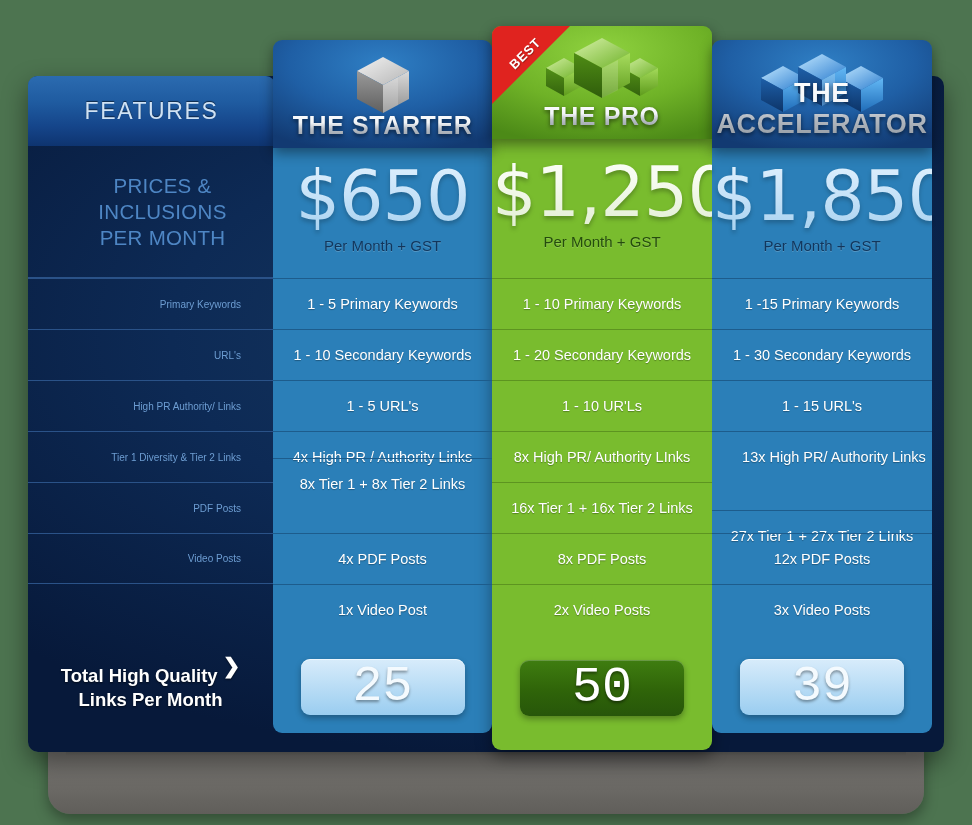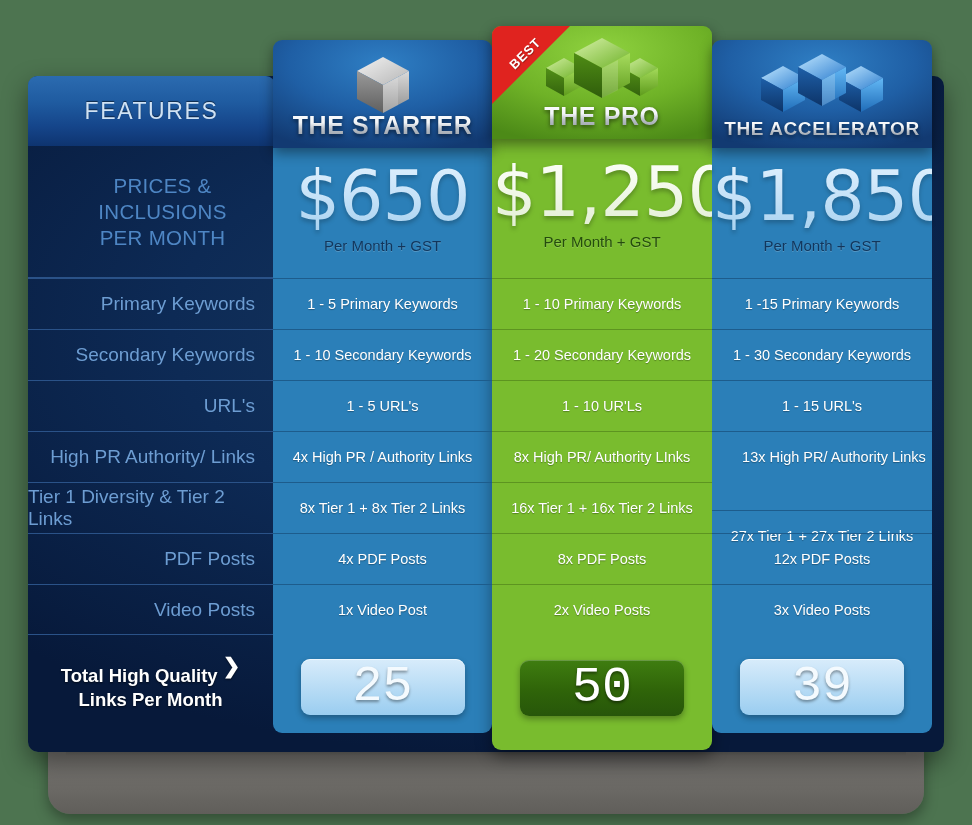--- a/index.html
+++ b/index.html
@@ -109,21 +109,21 @@
     font-size: 25px;
     font-weight: bold;
     letter-spacing: 0.6px;
     background: linear-gradient(180deg, #ffffff 0%, #f2f5f8 40%, #b8bec6 62%, #8f979f 100%);
     -webkit-background-clip: text;
     background-clip: text;
     color: transparent;
     -webkit-text-fill-color: transparent;
     filter: drop-shadow(0 2px 2px rgba(0,0,0,0.55));
   }
-  .col-head.accel .title { font-size: 19px; }
+  .col-head.accel .title { font-size: 27px; }
 
   
   .cubes {
     position: absolute;
     left: 0; right: 0; top: 8px;
     height: 68px;
     display: flex;
     align-items: flex-end;
     justify-content: center;
   }
@@ -212,24 +212,24 @@
     position: absolute;
     left: 28px;
     top: 278px;
     width: 245px;
   }
   .feat-row {
     height: 51px;
     display: flex;
     align-items: center;
     justify-content: flex-end;
-    padding-right: 18px;
+    padding-right: 32px;
     border-top: 1px solid #2a5288;
     color: #6d9dd2;
-    font-size: 19px;
+    font-size: 10px;
   }
   .feat-row:last-child { border-bottom: 1px solid #2a5288; }
   #prices-label {
     position: absolute;
     left: 28px; top: 147px;
     width: 245px; height: 131px;
     display: flex; align-items: center; justify-content: center;
     text-align: center;
     color: #4e86c4;
     font-size: 20.5px;
@@ -443,42 +443,41 @@
   <span class="price-amount white-txt">$1,250</span>
   <span class="price-sub">Per Month + GST</span>
 </div>
 <div class="price-cell col-x-accel">
   <span class="price-amount blue-txt">$1,850</span>
   <span class="price-sub">Per Month  + GST</span>
 </div>
 
 <div id="feature-col">
     <div class="feat-row">Primary Keywords</div>
-    <div class="feat-row">Secondary Keywords</div>
     <div class="feat-row">URL's</div>
     <div class="feat-row">High PR Authority/ Links</div>
     <div class="feat-row">Tier 1 Diversity &amp; Tier 2 Links</div>
     <div class="feat-row">PDF Posts</div>
     <div class="feat-row">Video Posts</div>
   </div>
 
 <div id="cells-layer">
     <div class="data-cell blue" style="left: 273px; width: 219px; top: 278px;">1 - 5 Primary Keywords</div>
     <div class="data-cell green" style="left: 492px; width: 220px; top: 278px;">1 - 10 Primary Keywords</div>
     <div class="data-cell blue" style="left: 712px; width: 220px; top: 278px;">1 -15 Primary Keywords</div>
     <div class="data-cell blue" style="left: 273px; width: 219px; top: 329px;">1 - 10 Secondary Keywords</div>
     <div class="data-cell green" style="left: 492px; width: 220px; top: 329px;">1 - 20 Secondary Keywords</div>
     <div class="data-cell blue" style="left: 712px; width: 220px; top: 329px;">1 - 30 Secondary Keywords</div>
     <div class="data-cell blue" style="left: 273px; width: 219px; top: 380px;">1 - 5 URL's</div>
     <div class="data-cell green" style="left: 492px; width: 220px; top: 380px;">1 - 10 UR'Ls</div>
     <div class="data-cell blue" style="left: 712px; width: 220px; top: 380px;">1 - 15 URL's</div>
     <div class="data-cell blue" style="left: 273px; width: 219px; top: 431px;">4x High PR / Authority Links</div>
     <div class="data-cell green" style="left: 492px; width: 220px; top: 431px;">8x High PR/ Authority LInks</div>
     <div class="data-cell blue" style="left: 712px; width: 220px; top: 431px; padding-left: 24px;">13x High PR/ Authority Links</div>
-    <div class="data-cell blue" style="left: 273px; width: 219px; top: 482px;">8x Tier 1 + 8x Tier 2 Links</div>
+    <div class="data-cell blue" style="left: 273px; width: 219px; top: 458px;">8x Tier 1 + 8x Tier 2 Links</div>
     <div class="data-cell green" style="left: 492px; width: 220px; top: 482px;">16x Tier 1 + 16x Tier 2 Links</div>
     <div class="data-cell blue" style="left: 712px; width: 220px; top: 510px;">27x Tier 1 + 27x Tier 2 LInks</div>
     <div class="data-cell blue" style="left: 273px; width: 219px; top: 533px;">4x PDF Posts</div>
     <div class="data-cell green" style="left: 492px; width: 220px; top: 533px;">8x PDF Posts</div>
     <div class="data-cell blue" style="left: 712px; width: 220px; top: 533px;">12x PDF Posts</div>
     <div class="data-cell blue" style="left: 273px; width: 219px; top: 584px;">1x Video Post</div>
     <div class="data-cell green" style="left: 492px; width: 220px; top: 584px;">2x Video Posts</div>
     <div class="data-cell blue" style="left: 712px; width: 220px; top: 584px;">3x Video Posts</div>
   </div>
 

